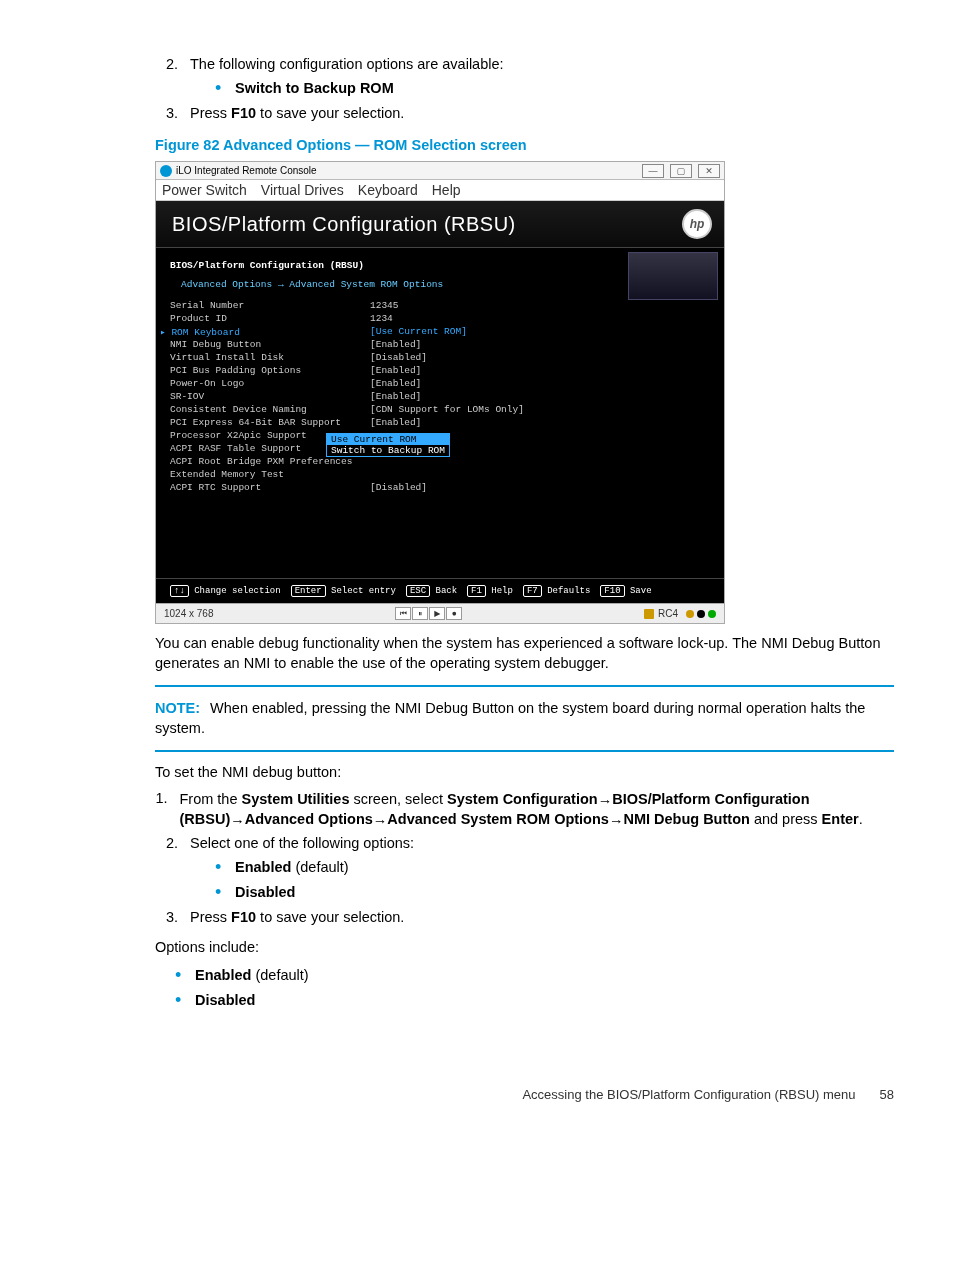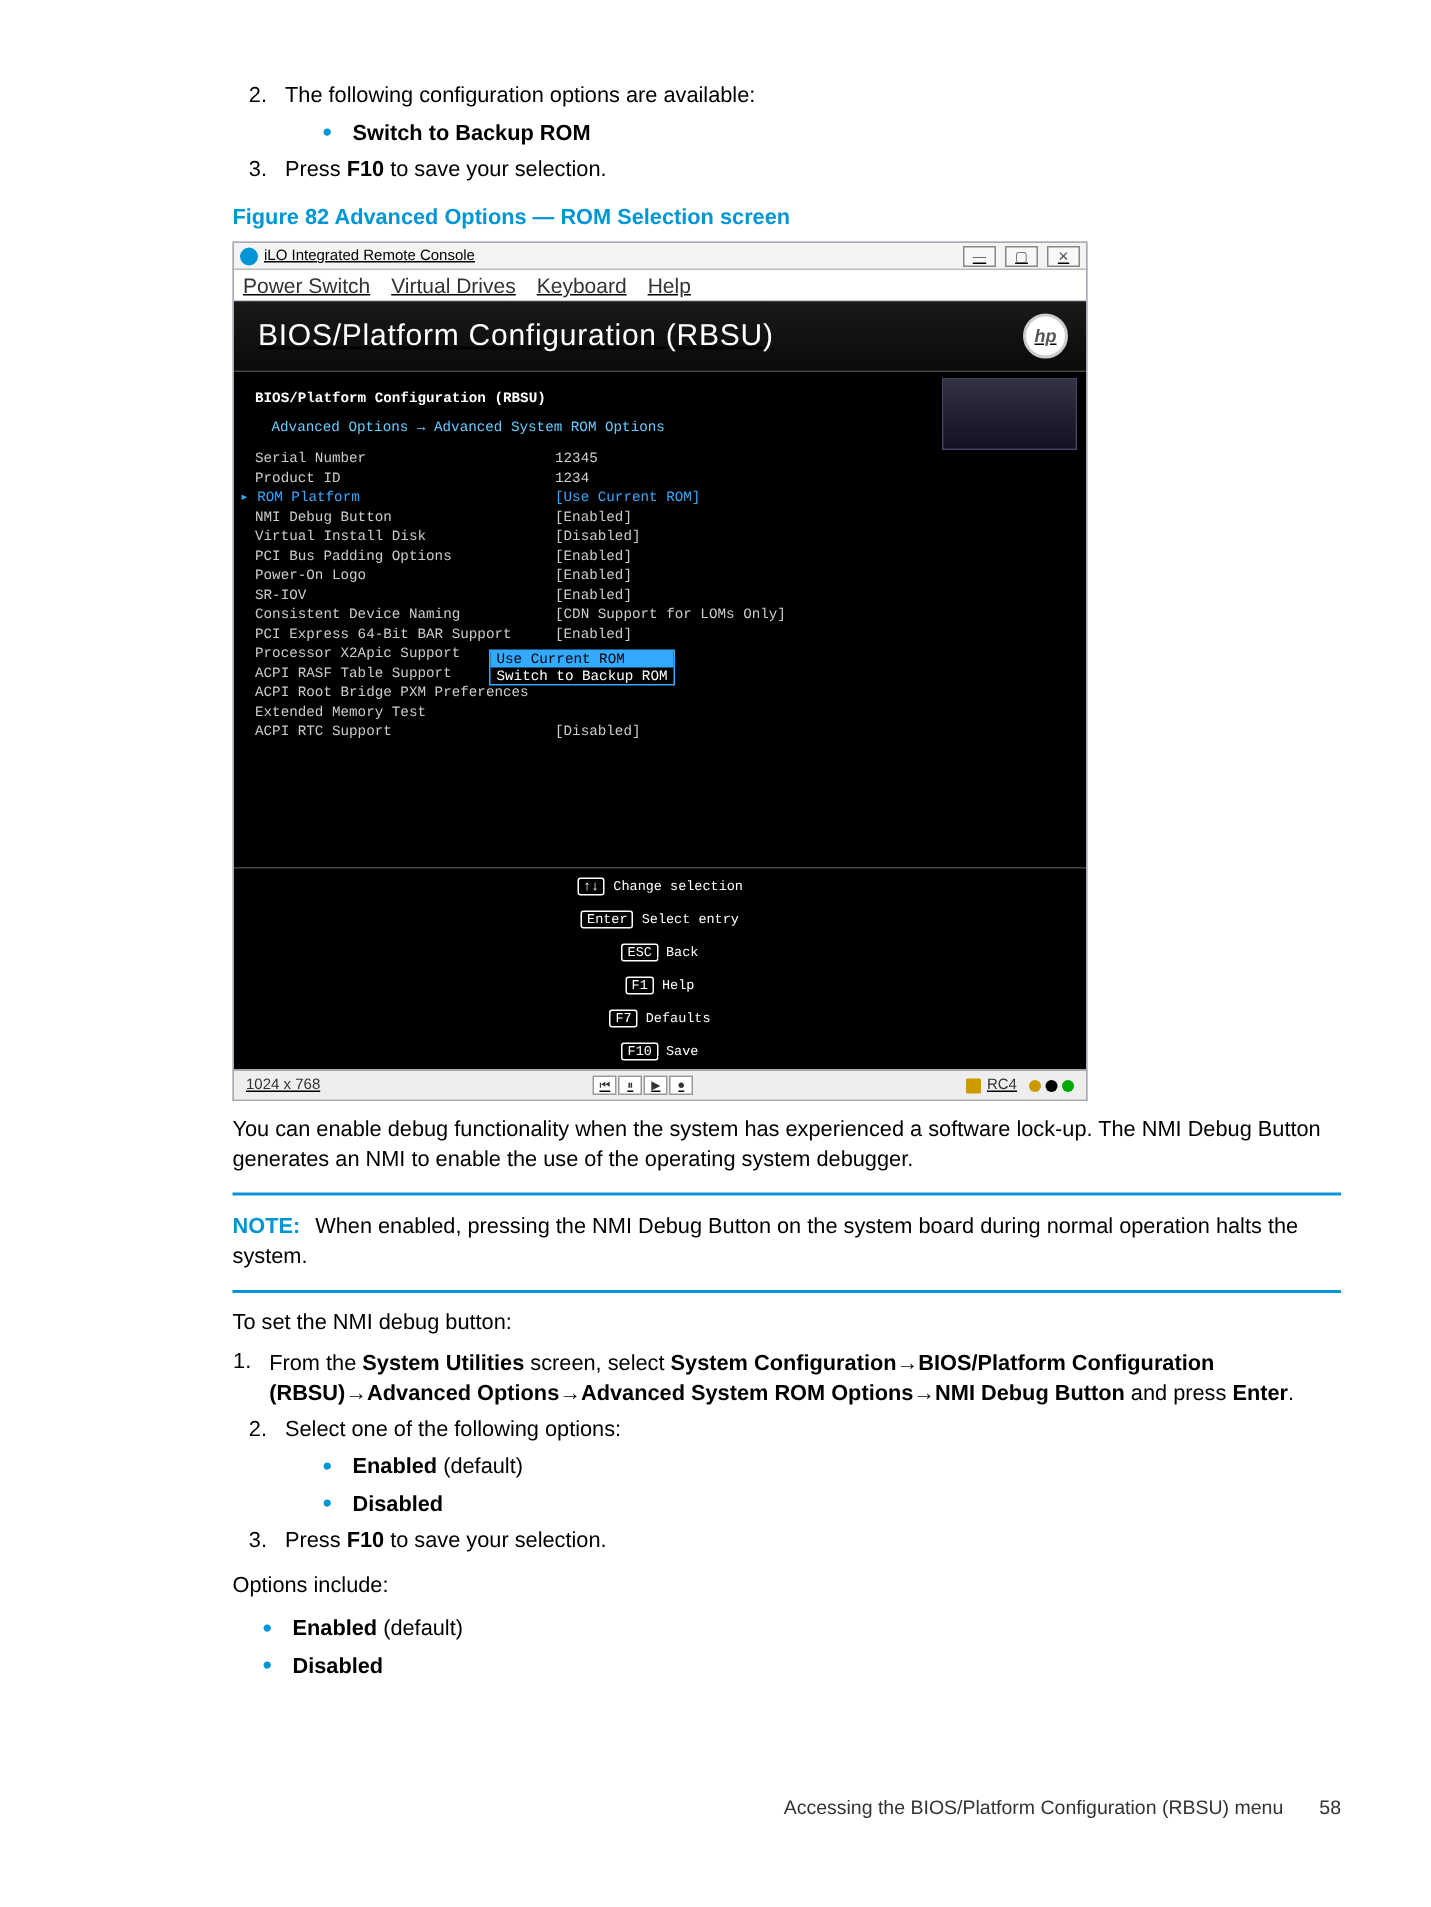--- a/index.html
+++ b/index.html
@@ -23,21 +23,21 @@
   }
   .fig-caption { color: #0096d6; font-weight: bold; margin: 14px 0 8px 0; }
   .heading-blue { color: #0096d6; font-size: 15px; margin: 22px 0 8px 0; }
   .hr-blue { border: 0; border-top: 2px solid #0096d6; margin: 12px 0; }
   .note-label { color: #0096d6; font-weight: bold; margin-right: 10px; }
   b { font-weight: bold; }
 
   
   .shot {
     border: 1px solid #aaa; width: 570px; margin: 4px 0 10px 0;
-    font-size: 10px; background: #c4b5fd; text-decoration: underline;
+    font-size: 10px; background: #fca5a5;
   }
   .titlebar {
     display: flex; align-items: center; background: #f4f4f4;
     border-bottom: 1px solid #bbb; padding: 2px 4px; height: 18px;
   }
   .titlebar .hp-logo {
     width: 12px; height: 12px; border-radius: 50%;
     background: #0096d6; margin-right: 4px; display:inline-block;
   }
   .winbtns { display:flex; gap:6px; margin-left:auto; }
@@ -80,21 +80,21 @@
   .sel::before { content:"▸ "; color:#3af; margin-left:-10px; }
   .popup {
     position:absolute; left:170px; top:185px; border:1px solid #3af;
     background:#000; padding:0;
   }
   .popup .hl { background:#3af; color:#000; padding:0 4px; }
   .popup .nm { color:#fff; padding:0 4px; }
   .keybar {
     border-top:1px solid #444; padding:6px 14px; color:#fff;
     font-family:"Courier New",monospace; font-size:9px;
-    display:flex; gap:10px; align-items:center;flex-direction:column;
+    display:flex; gap:10px; align-items:center;
   }
   .kb { border:1px solid #fff; border-radius:2px; padding:0 3px; display:inline-block; }
   .statusbar {
     background:#eee; border-top:1px solid #aaa; padding:3px 8px;
     display:flex; align-items:center; font-size:10px; color:#333; height:20px;
   }
   .sb-btns { display:flex; gap:1px; margin:0 auto; }
   .sb-btn { border:1px solid #999; background:#fff; width:16px; height:13px; font-size:8px; text-align:center; line-height:11px; }
   .dots { display:flex; gap:3px; margin-left:8px; }
   .dot { width:8px; height:8px; border-radius:50%; }
@@ -146,21 +146,21 @@
         <span class="hp-circle">hp</span>
       </div>
       <div class="bios-inner">
         <div class="server-img"></div>
         <div class="white-hdr">BIOS/Platform Configuration (RBSU)</div>
         <div class="cyan-path">Advanced Options → Advanced System ROM Options</div>
         <div class="opt-table">
           <div class="col-l" id="col-l">
               <div class="opt-row">Serial Number</div>
               <div class="opt-row">Product ID</div>
-              <div class="opt-row sel">ROM Platform</div>
+              <div class="opt-row sel">ROM Keyboard</div>
               <div class="opt-row">NMI Debug Button</div>
               <div class="opt-row">Virtual Install Disk</div>
               <div class="opt-row">PCI Bus Padding Options</div>
               <div class="opt-row">Power-On Logo</div>
               <div class="opt-row">SR-IOV</div>
               <div class="opt-row">Consistent Device Naming</div>
               <div class="opt-row">PCI Express 64-Bit BAR Support</div>
               <div class="opt-row">Processor X2Apic Support</div>
               <div class="opt-row">ACPI RASF Table Support</div>
               <div class="opt-row">ACPI Root Bridge PXM Preferences</div>

